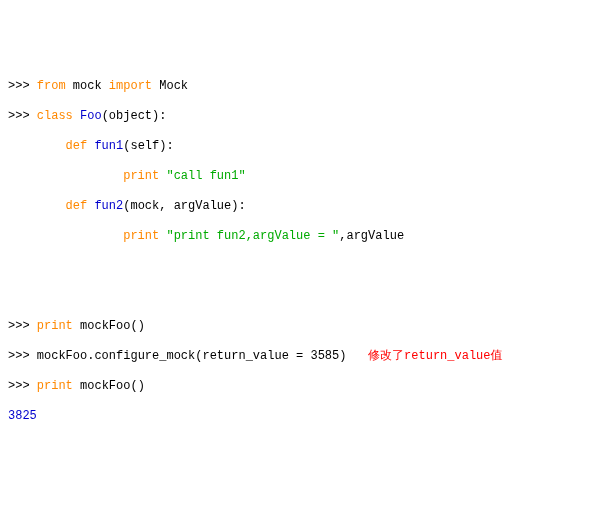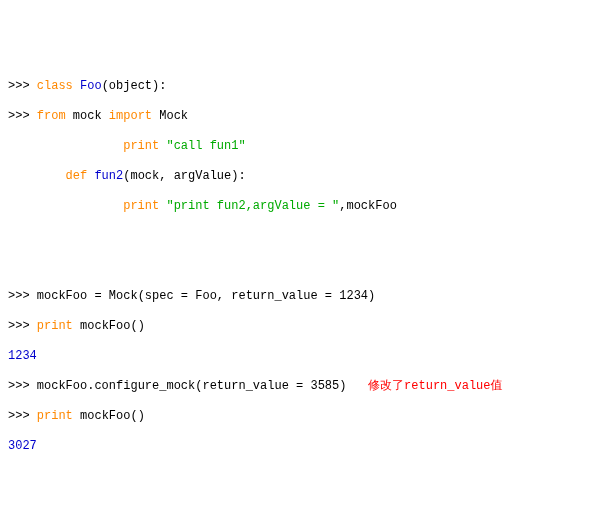--- a/index.html
+++ b/index.html
@@ -22,33 +22,32 @@
   .def { color: #0000cc; }
   #code-area { outline: none; }
   .line { display: block; }
 </style>
 </head>
 <body>
 
 
 
 <div id="code-area">
+<span class="line"><span>&gt;&gt;&gt; </span><span class="kw">from</span><span> mock </span><span class="kw">import</span><span> Mock</span></span>
 <span class="line"><span>&gt;&gt;&gt; </span><span class="kw">class</span><span> </span><span class="def">Foo</span><span>(</span><span>object</span><span>):</span></span>
-<span class="line"><span>&gt;&gt;&gt; </span><span class="kw">from</span><span> mock </span><span class="kw">import</span><span> Mock</span></span>
+<span class="line"><span>        </span><span class="kw">def</span><span> </span><span class="def">fun1</span><span>(self):</span></span>
 <span class="line"><span>        </span>        <span class="kw">print</span><span> </span><span class="st">"call fun1"</span></span>
 <span class="line"><span>        </span><span class="kw">def</span><span> </span><span class="def">fun2</span><span>(mock, argValue):</span></span>
-<span class="line"><span>        </span>        <span class="kw">print</span><span> </span><span class="st">"print fun2,argValue = "</span><span>,mockFoo</span></span>
+<span class="line"><span>        </span>        <span class="kw">print</span><span> </span><span class="st">"print fun2,argValue = "</span><span>,argValue</span></span>
 <span class="line"> </span>
 <span class="line"> </span>
-<span class="line"><span>&gt;&gt;&gt; </span><span>mockFoo = Mock(spec = Foo, return_value = 1234)</span></span>
 <span class="line"><span>&gt;&gt;&gt; </span><span class="kw">print</span><span> mockFoo()</span></span>
-<span class="line"><span class="bl">1234</span></span>
 <span class="line"><span>&gt;&gt;&gt; </span><span>mockFoo.configure_mock(return_value = 3585)</span>   <span class="cm">修改了return_value值</span></span>
 <span class="line"><span>&gt;&gt;&gt; </span><span class="kw">print</span><span> mockFoo()</span></span>
-<span class="line"><span class="bl">3027</span></span>
+<span class="line"><span class="bl">3825</span></span>
 
 
 
 
 
 
 
 
 
 

